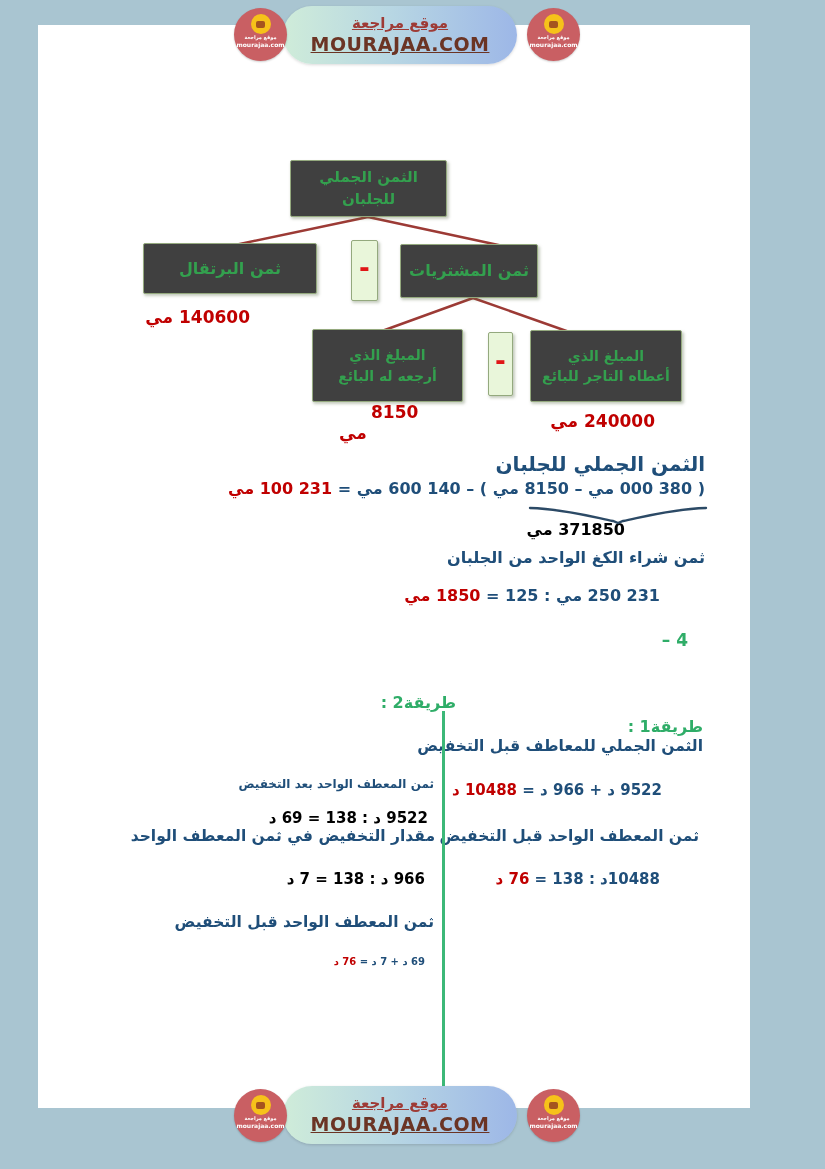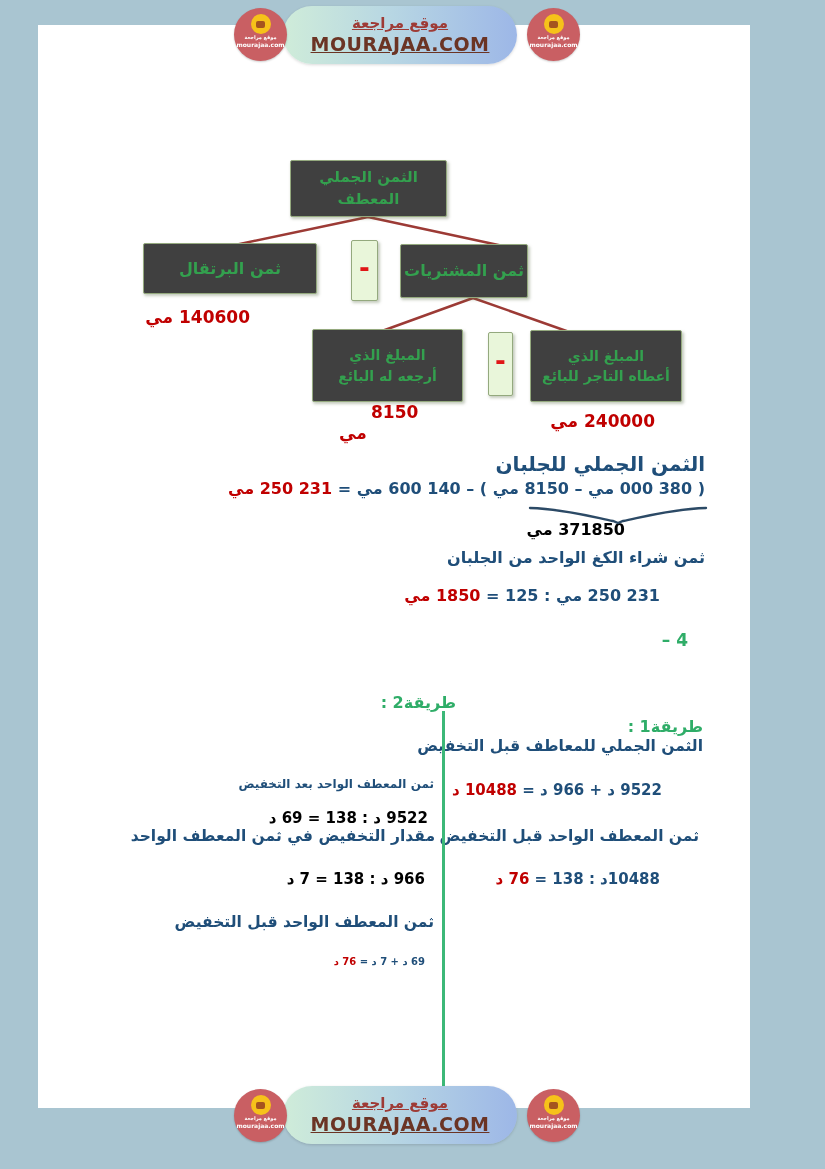--- a/index.html
+++ b/index.html
@@ -105,32 +105,32 @@
   <g stroke="#9c3a35" stroke-width="2.4" stroke-linecap="round">
     <line x1="368" y1="217" x2="235" y2="245"></line>
     <line x1="368" y1="217" x2="503" y2="246"></line>
     <line x1="473" y1="298" x2="382" y2="331"></line>
     <line x1="473" y1="298" x2="575" y2="334"></line>
   </g>
 </svg>
 
 <div class="gbox" style="left:290px; top:160px; width:157px; height:57px; font-size:15px;">
   <div class="bl">الثمن الجملي</div>
-  <div class="bl">المعطف</div>
+  <div class="bl">للجلبان</div>
 </div>
 
 <div class="gbox" style="left:143px; top:243px; width:174px; height:51px; font-size:16px;">
   <div class="bl">ثمن البرتقال</div>
 </div>
 
 <div class="minusbox" style="left:351px; top:240px; width:27px; height:61px;">
   <span>-</span>
 </div>
 
-<div class="gbox" style="left:400px; top:244px; width:128px; height:54px; font-size:16px;">
+<div class="gbox" style="left:400px; top:244px; width:138px; height:54px; font-size:16px;">
   <div class="bl">ثمن المشتريات</div>
 </div>
 
 <div class="redval" style="right:575px; top:307px;">
   <span>140600 مي</span>
 </div>
 
 <div class="gbox" style="left:312px; top:329px; width:151px; height:73px; font-size:14px;">
   <div class="bl">المبلغ الذي</div>
   <div class="bl">أرجعه له البائع</div>
@@ -151,21 +151,21 @@
 <div class="redval" style="left:339px; top:423px;">
   <span>مي</span>
 </div>
 <div class="redval" style="right:170px; top:411px;">
   <span>240000 مي</span>
 </div>
 
 <div class="rtl-line" style="right:120px; top:452px; font-size:20px;">الثمن الجملي للجلبان</div>
 
 <div class="rtl-line" style="right:120px; top:479px; font-size:16px;">
-  <span>( 380 000 مي – 8150 مي ) – 140 600 مي = </span><span class="res">231 250 مي</span>
+  <span>( 380 000 مي – 8150 مي ) – 140 600 مي = </span><span class="res">231 100 مي</span>
 </div>
 
 <svg class="brace-svg" style="left:527px; top:504px;" width="182" height="22">
   <path d="M3,4 C38,5 66,13 86,17 L91,19 L96,17 C116,13 144,5 179,4" fill="none" stroke="#2c4a66" stroke-width="2.4" stroke-linecap="round"></path>
 </svg>
 
 <div class="rtl-line allred" style="right:200px; top:520px; font-size:16px;">371850 مي</div>
 
 <div class="rtl-line" style="right:120px; top:548px; font-size:16px;">ثمن شراء الكغ الواحد من الجلبان</div>
 

